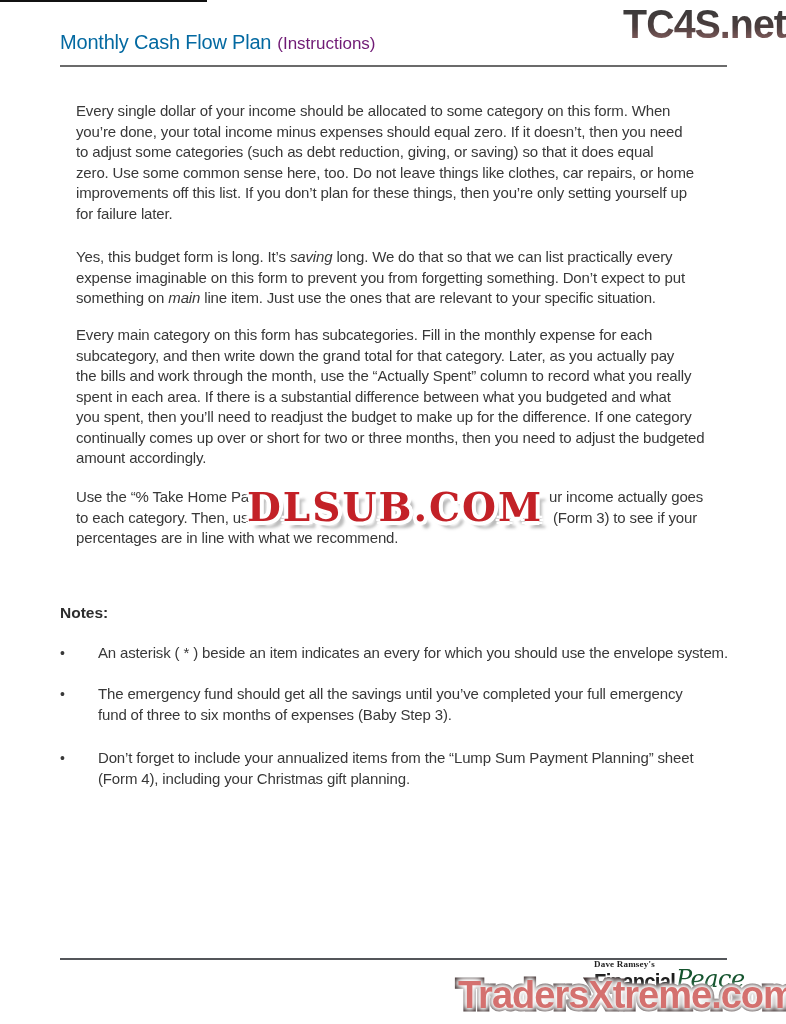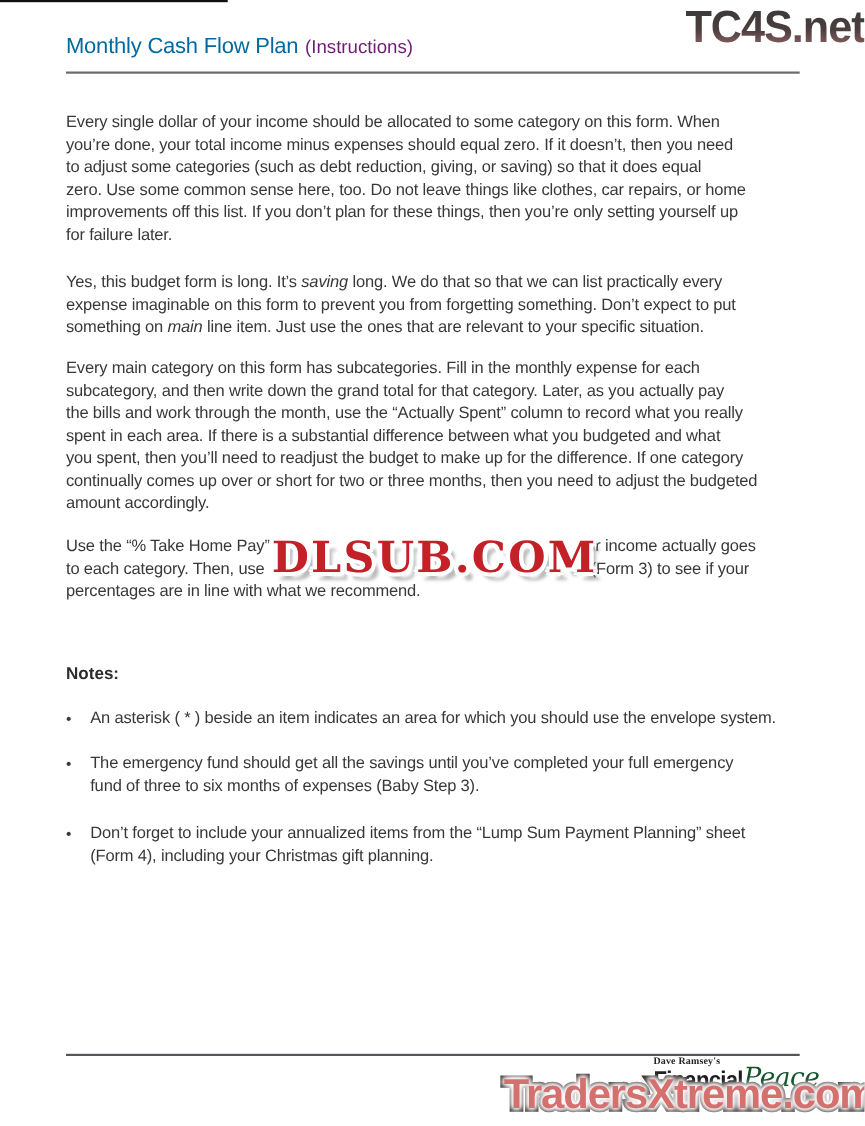--- a/index.html
+++ b/index.html
@@ -20,21 +20,21 @@
   }
   .title-row { position:absolute; left:60px; top:31px; white-space:nowrap; }
   .title-main { font-size:20px; font-weight:normal; color:#0369a1; letter-spacing:-0.2px; }
   .title-sub  { font-size:17px; font-weight:normal; color:#701a75; margin-left:6px; }
   .rule { position:absolute; left:60px; width:667px; height:2px; background:#6b6b6b; }
   .rule-title { top:65px; }
   .rule-footer { top:958px; background:#54565a; }
 
   
   .para { position:absolute; left:60px; width:680px; font-size:15px; line-height:20.5px; letter-spacing:-0.15px; }
-  .line { white-space:nowrap; height:20.5px; }
+  .line { white-space:nowrap; height:20.5px;margin-left:16px; }
   .em { font-style:italic; }
   .p1 { top:101px; } .p2 { top:247px; } .p3 { top:325px; } .p4 { top:487px; }
   .gap-line { position:relative; }
   .gap-right-1 { position:absolute; left:473px; top:0; }
   .gap-right-2 { position:absolute; left:477px; top:0; }
 
   
   .notes-heading { position:absolute; left:60px; top:604px; font-size:15.5px; font-weight:bold; color:#2d2d2d; }
   .bullet { position:absolute; left:60px; width:680px; display:flex; font-size:15px; line-height:20.5px; letter-spacing:-0.15px; }
   .b1 { top:643px; } .b2 { top:684px; } .b3 { top:748px; }
@@ -110,21 +110,21 @@
     <div class="line">percentages are in line with what we recommend.</div>
   </div>
 
   <div class="dlsub">DLSUB.COM</div>
 
   <div class="notes-heading">Notes:</div>
 
   <div class="bullet b1">
     <span class="dot">•</span>
     <div>
-      <div class="line">An asterisk ( * ) beside an item indicates an area for which you should use the envelope system.</div>
+      <div class="line">An asterisk ( * ) beside an item indicates an every for which you should use the envelope system.</div>
     </div>
   </div>
 
   <div class="bullet b2">
     <span class="dot">•</span>
     <div>
       <div class="line">The emergency fund should get all the savings until you’ve completed your full emergency</div>
       <div class="line">fund of three to six months of expenses (Baby Step 3).</div>
     </div>
   </div>

